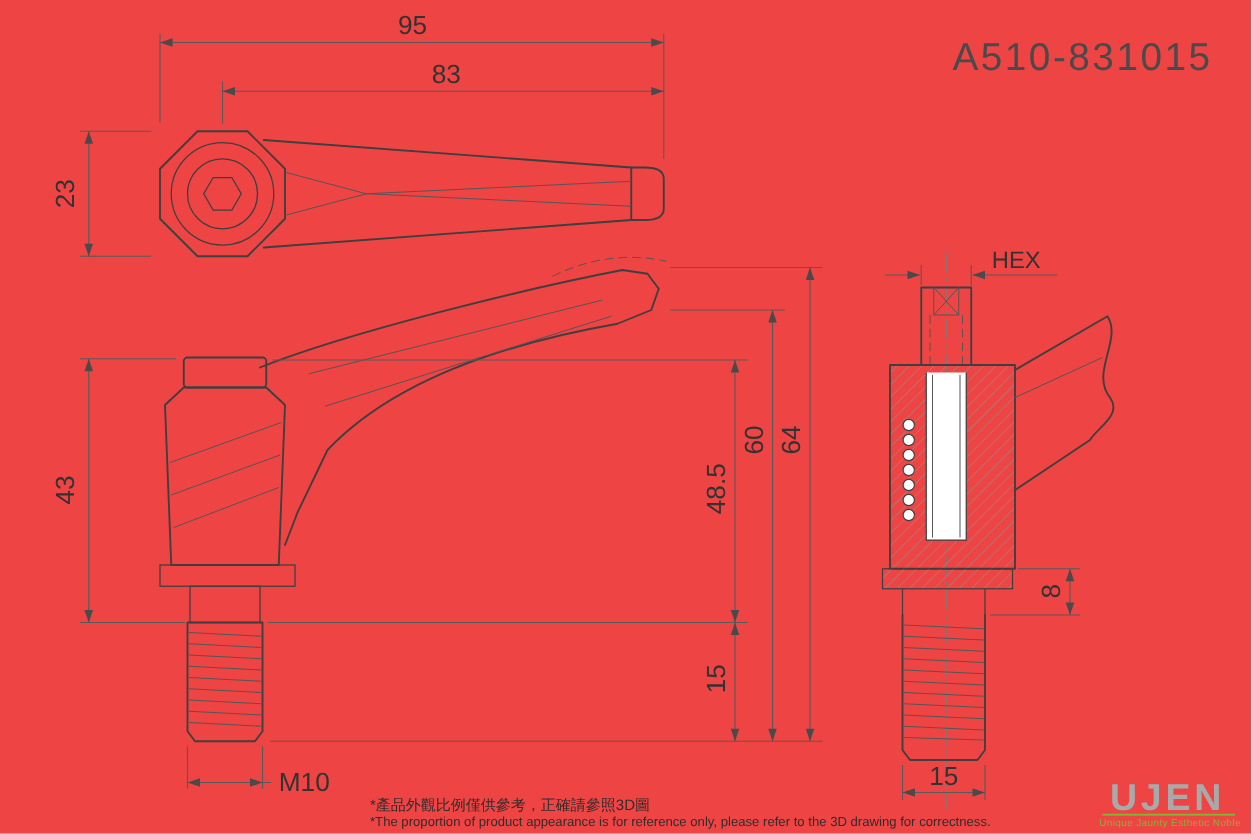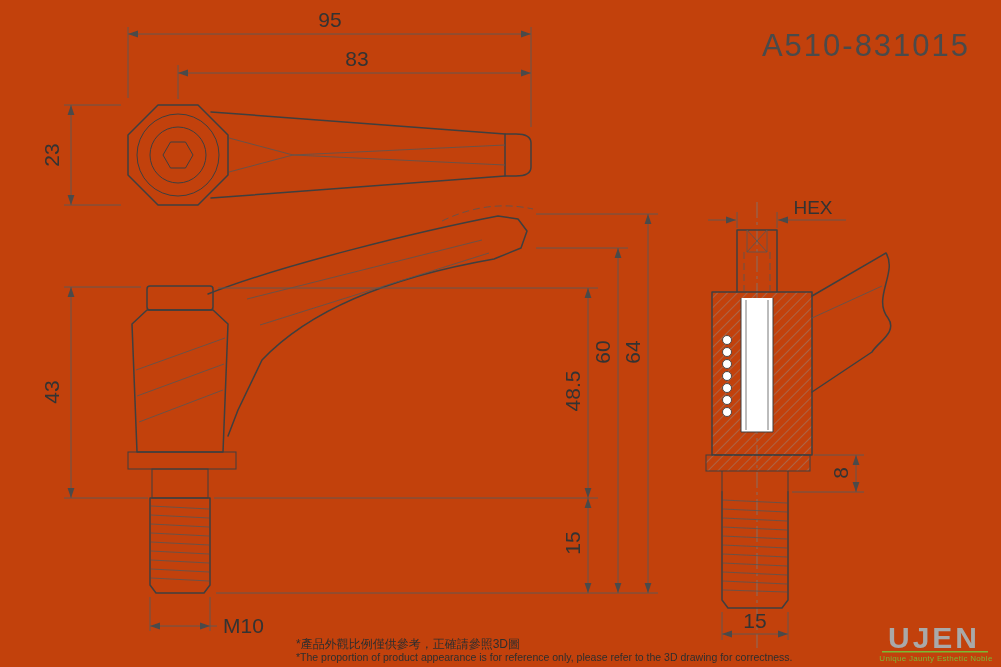--- a/index.html
+++ b/index.html
@@ -1,16 +1,16 @@
 <!DOCTYPE html>
 <html><head>
 <meta charset="utf-8">
 <style>
   html,body{margin:0;padding:0;background:#fff;}
-  .canvas{position:relative;width:1001px;height:667px;background:#c2410c;overflow:hidden;
+  .canvas{position:relative;width:1001px;height:667px;background:#ef4444;overflow:hidden;
           font-family:"Liberation Sans",sans-serif;}
   svg text{font-family:"Liberation Sans",sans-serif;fill:#3c3c3c;}
   .ol{fill:none;stroke:#3f3f3f;stroke-width:1.5;stroke-linejoin:round;stroke-linecap:round;}
   .ol2{fill:none;stroke:#3f3f3f;stroke-width:1;}
   .thin{fill:none;stroke:#555;stroke-width:0.8;}
   .dashed{stroke-dasharray:7 4;}
   .cline{fill:none;stroke:#7a7a7a;stroke-width:0.8;stroke-dasharray:16 4 3 4;}
   .dim{fill:none;stroke:#5a5a5a;stroke-width:0.9;}
   .white{fill:#ffffff;stroke:none;}
   .spr{fill:#ffffff;stroke:#3f3f3f;stroke-width:0.9;}

